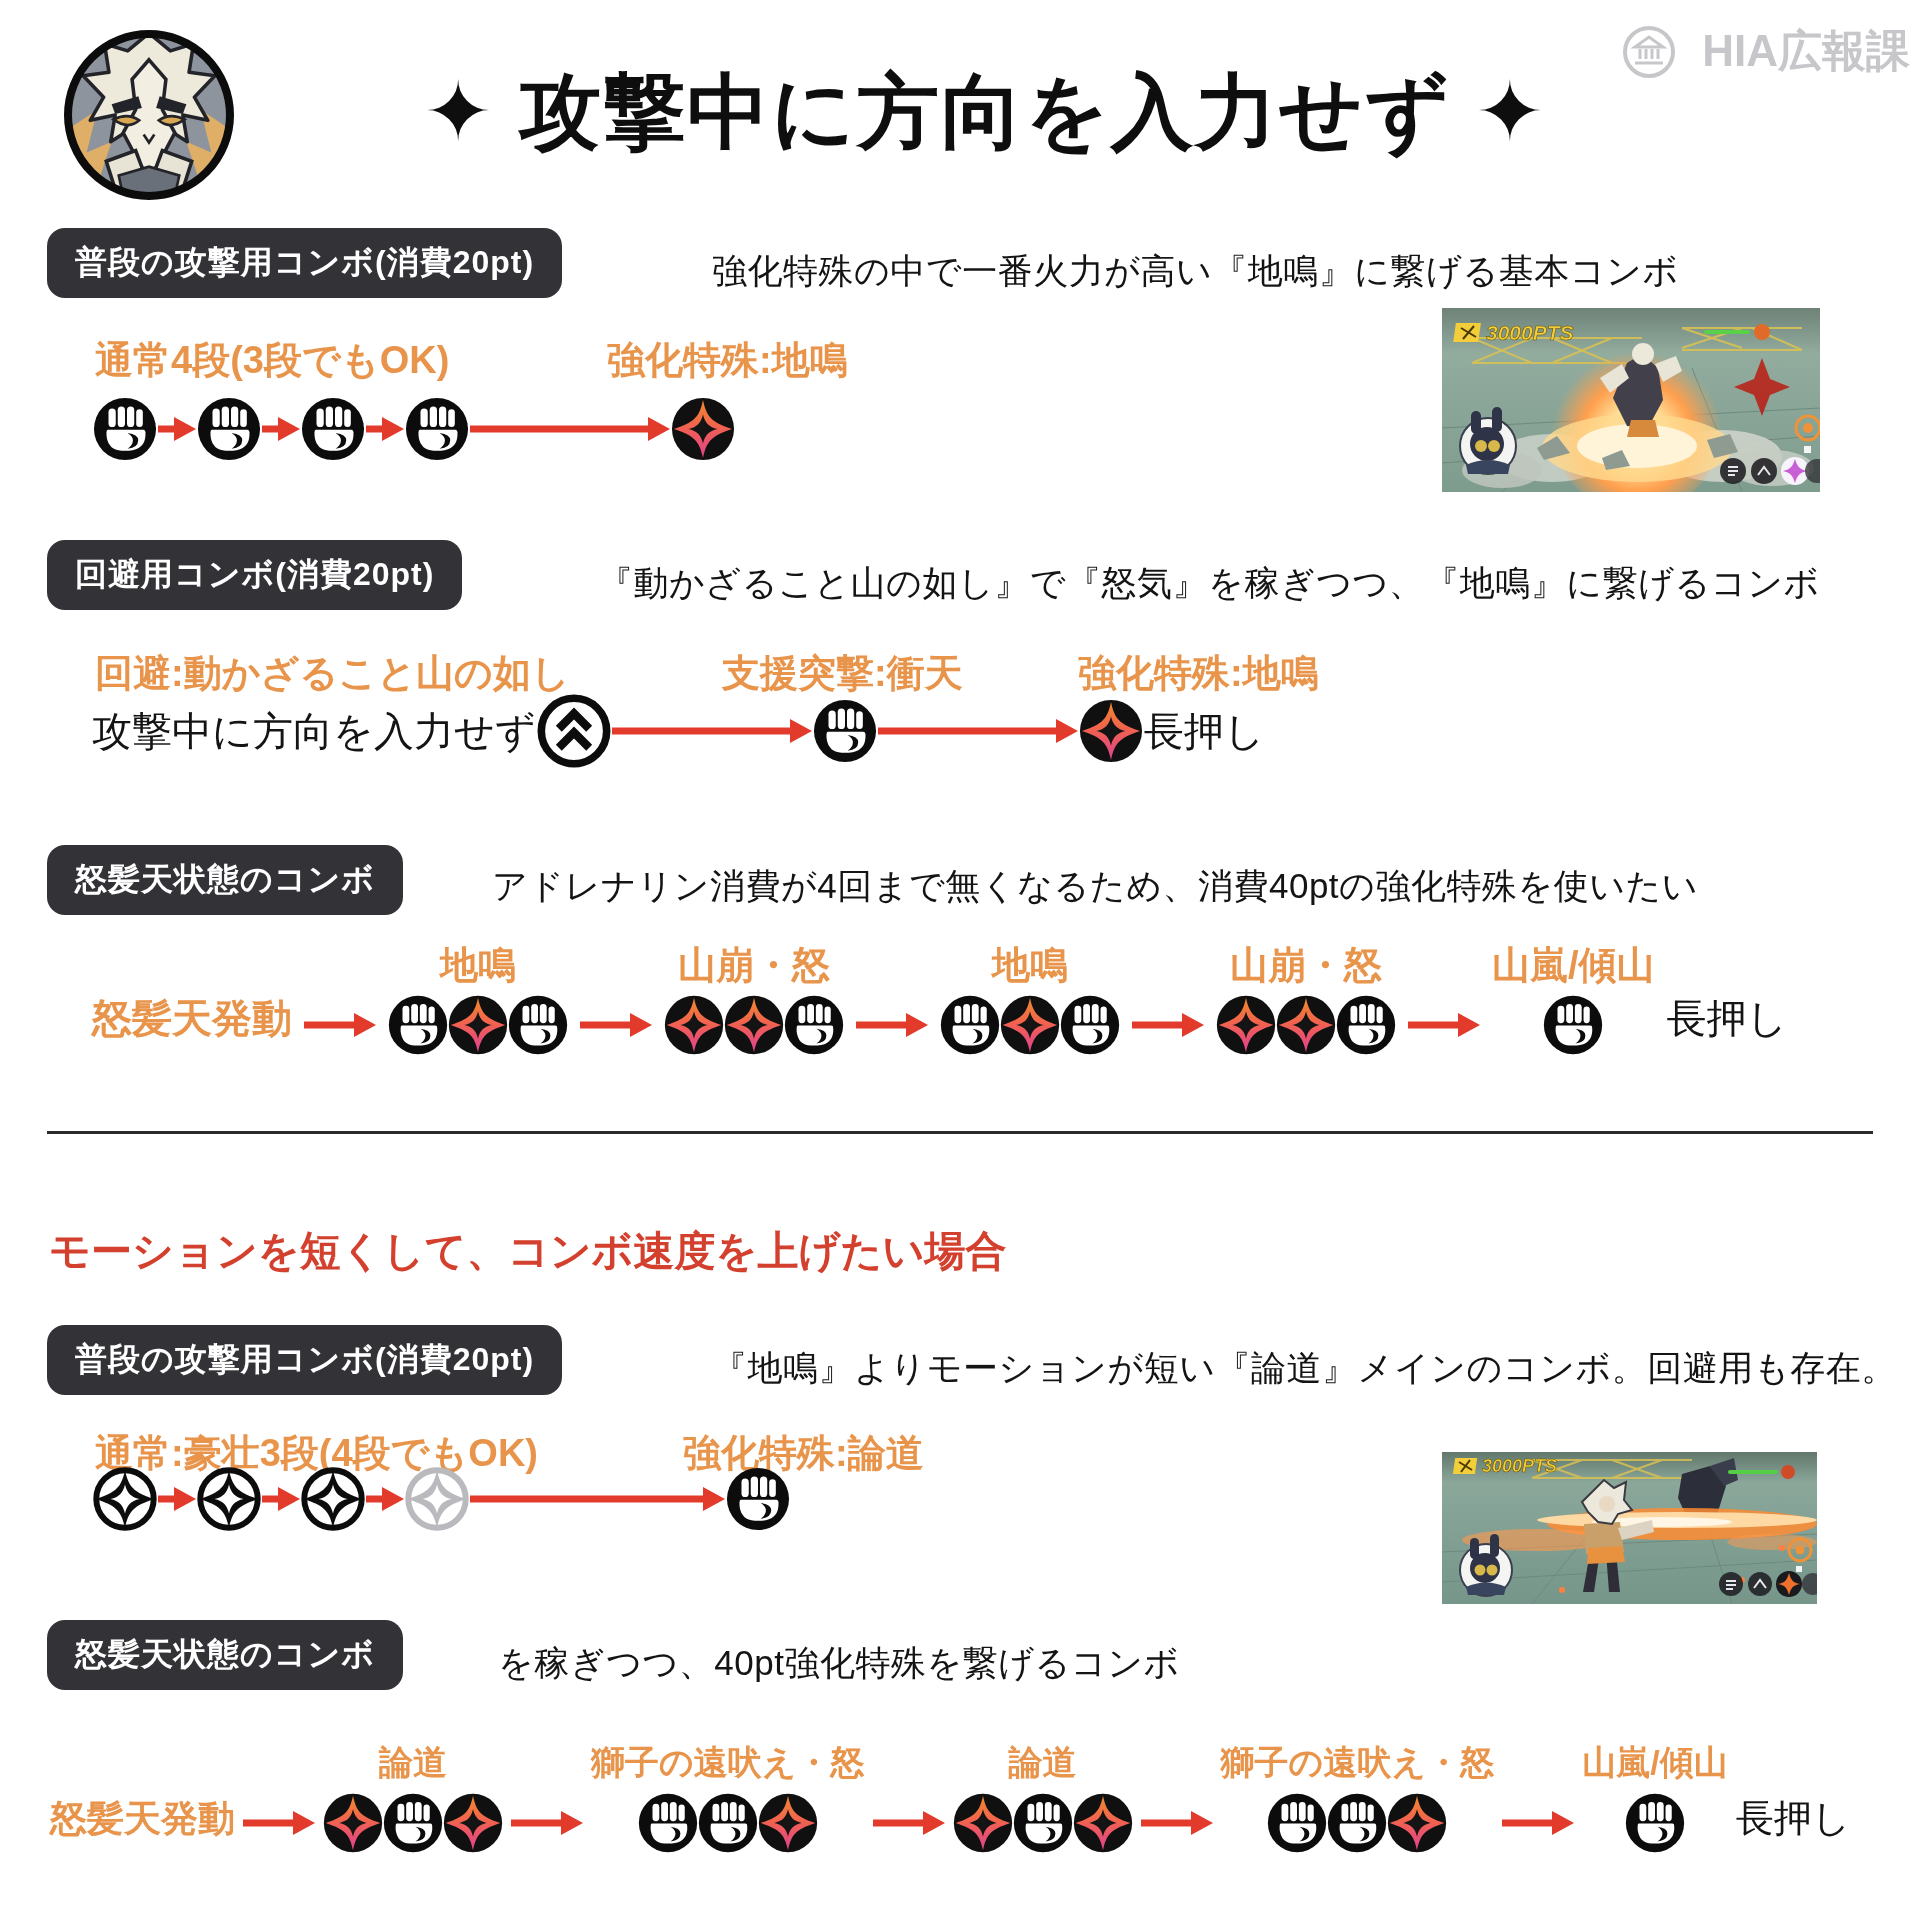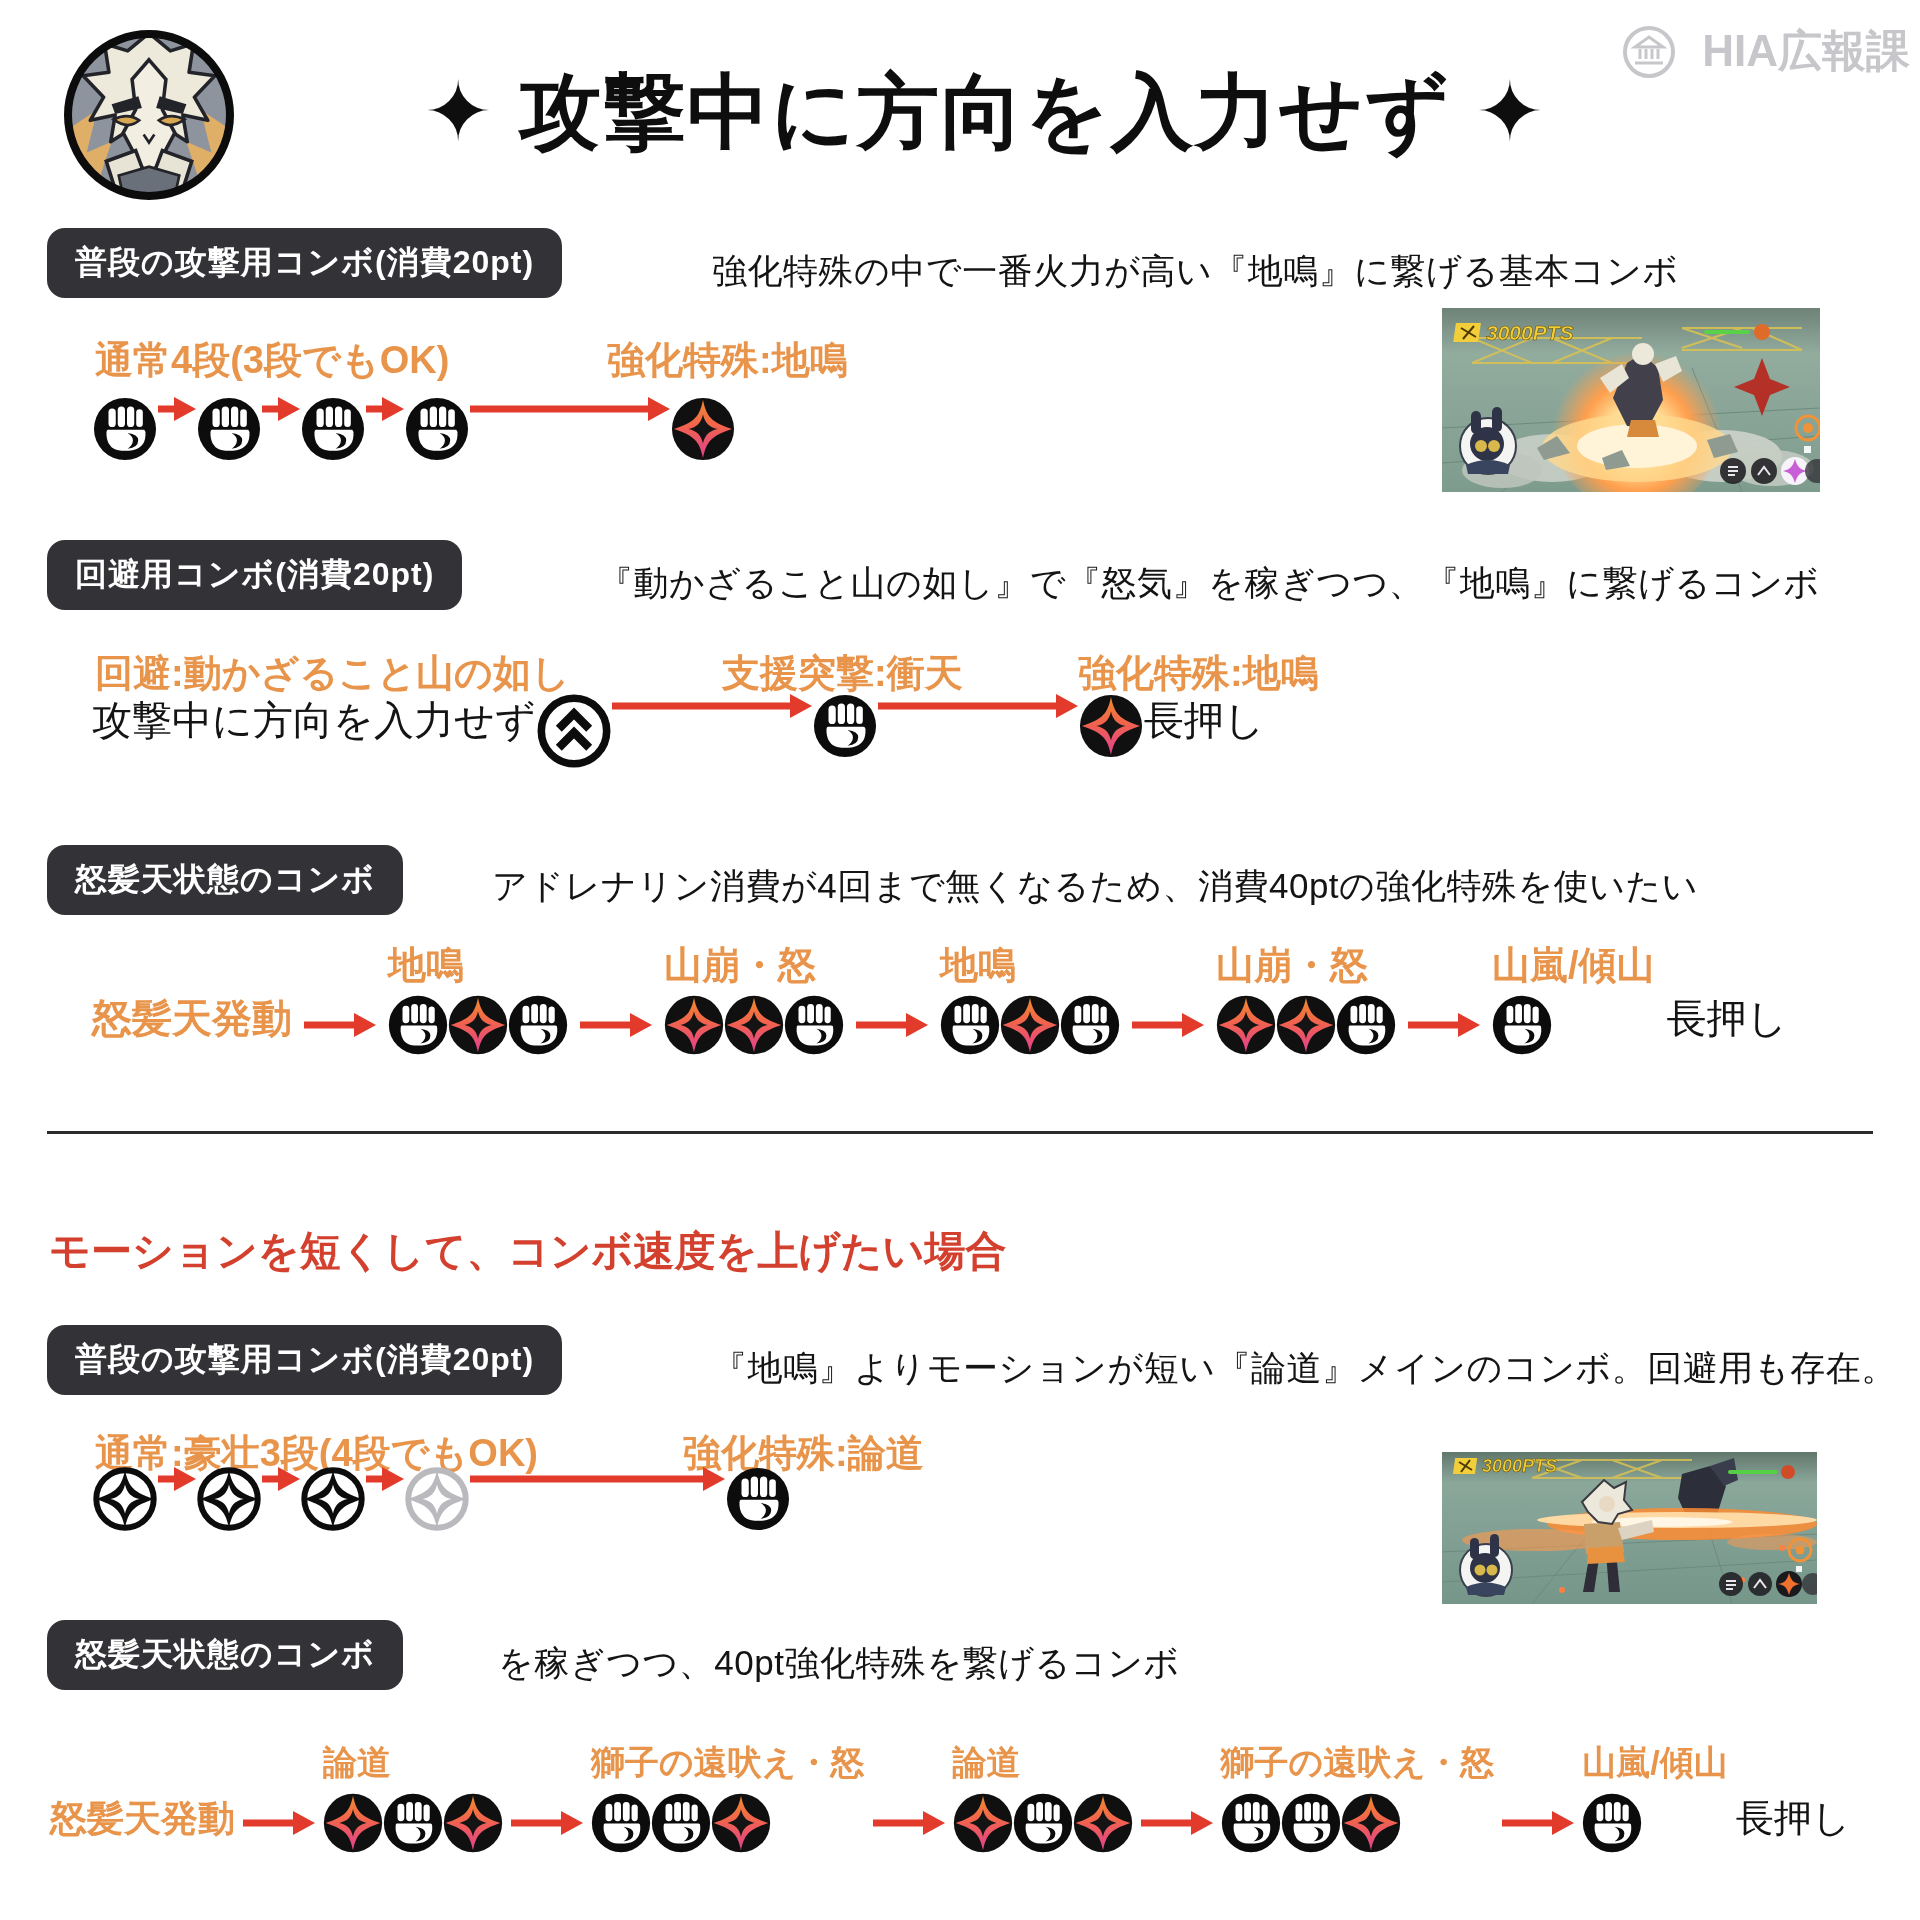--- a/index.html
+++ b/index.html
@@ -9,30 +9,30 @@
   .page{position:absolute;inset:0}
   .avatar{left:60px;top:26px;width:178px;height:178px}
   .title{position:absolute;left:985px;top:58px;transform:translateX(-50%);
     font-size:82px;font-weight:900;color:#0e0e0e;white-space:nowrap;letter-spacing:2px}
   .watermark{position:absolute;right:10px;top:22px;display:flex;align-items:center;gap:26px;
     color:#c7c7cb;font-size:44px;font-weight:700;white-space:nowrap}
   .badge{position:absolute;background:#333237;color:#ffffff;font-size:32px;font-weight:700;
     padding:13px 28px;border-radius:18px;white-space:nowrap;letter-spacing:1px}
   .desc{position:absolute;font-size:35px;font-weight:500;color:#141414;white-space:nowrap;letter-spacing:.5px}
   .olabel{position:absolute;font-size:38px;font-weight:700;color:var(--orange,#E8944B);white-space:nowrap}
-  .crow{position:absolute;display:flex;align-items:flex-start;}
+  .crow{position:absolute;display:flex;align-items:center;}
   .crow .ctext{font-size:40px;font-weight:500;color:#141414;white-space:nowrap}
   .crow .ic{width:66px;height:66px}
   .crow .ic.dodge{width:76px;height:76px}
   .ic{display:block;flex:none}
   .ar{display:block;flex:none}
   .grow{position:absolute;display:flex;align-items:flex-end;gap:12px}
   .grow .ic{width:62px;height:62px;margin:0 -1px}
   .grow .ar{margin-bottom:18px}
-  .gwrap{display:flex;flex-direction:column;align-items:flex-start}
+  .gwrap{display:flex;flex-direction:column;align-items:center}
   .glabel{height:50px;display:flex;align-items:center;font-size:38px;font-weight:700;
     color:var(--orange,#E8944B);white-space:nowrap;margin-bottom:4px}
   .gicons{display:flex}
   .lead{font-size:40px;font-weight:700;color:var(--orange,#E8944B);white-space:nowrap;margin-bottom:10px}
   .suffix{font-size:40px;font-weight:500;color:#141414;white-space:nowrap;margin-bottom:10px}
   .grow.tight{gap:8px}
   .grow.tight .glabel{font-size:34px}
   .grow.tight .lead{font-size:37px}
   .grow.tight .suffix{font-size:38px}
   .divider{position:absolute;left:47px;top:1131px;width:1826px;height:3px;background:#2b2b2b}

